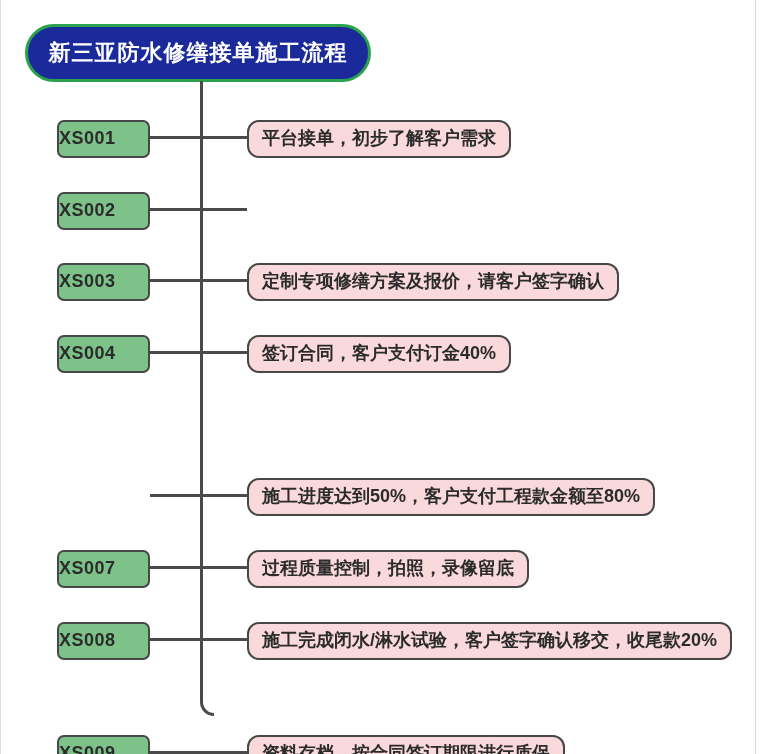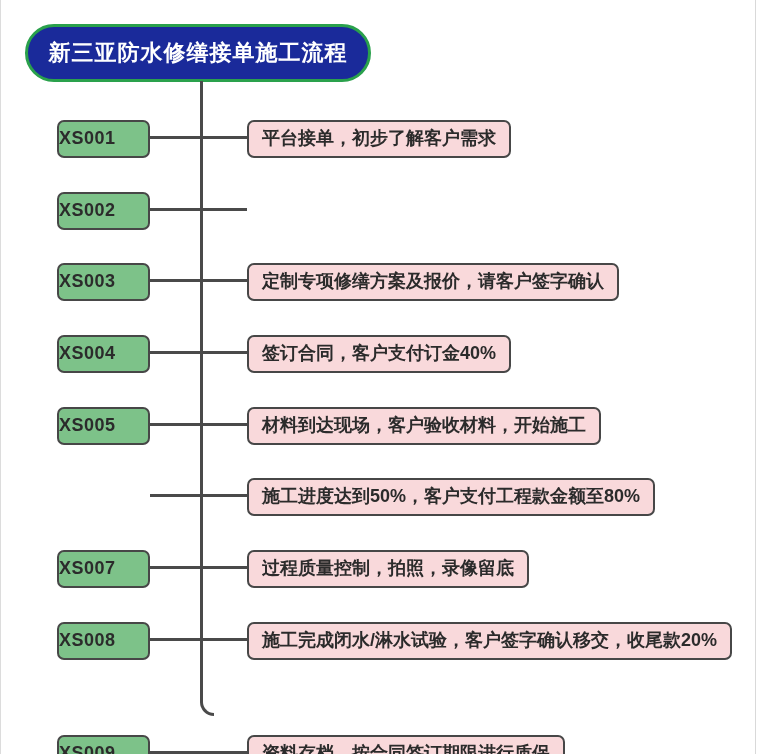--- a/index.html
+++ b/index.html
@@ -56,21 +56,21 @@
     border-radius:7px;
     color:var(--text);
     font-size:18px;font-weight:bold;
     text-align:left;line-height:33px;
     letter-spacing:0.5px;
   }
   .desc-node{
     position:absolute;left:247px;top:0;height:38px;
     background:var(--pink-fill);
     border:2px solid var(--node-border);
-    border-radius:7px;
+    border-radius:12px;
     color:var(--text);
     font-size:18px;font-weight:bold;
     line-height:33px;
     padding:0 13px;
     white-space:nowrap;
   }
 </style>
 </head>
 <body>
 
@@ -99,25 +99,20 @@
     <div class="code-node">XS003</div>
     <div class="desc-node">定制专项修缮方案及报价，请客户签字确认</div>
   </div>
 
   <div class="row" style="top:335px">
     <div class="h-line"></div>
     <div class="code-node">XS004</div>
     <div class="desc-node">签订合同，客户支付订金40%</div>
   </div>
 
-  <div class="row" style="top:407px">
-    <div class="h-line"></div>
-    <div class="code-node">XS005</div>
-    <div class="desc-node">材料到达现场，客户验收材料，开始施工</div>
-  </div>
 
   <div class="row" style="top:478px">
     <div class="h-line"></div>
     <div class="desc-node">施工进度达到50%，客户支付工程款金额至80%</div>
   </div>
 
   <div class="row" style="top:550px">
     <div class="h-line"></div>
     <div class="code-node">XS007</div>
     <div class="desc-node">过程质量控制，拍照，录像留底</div>

